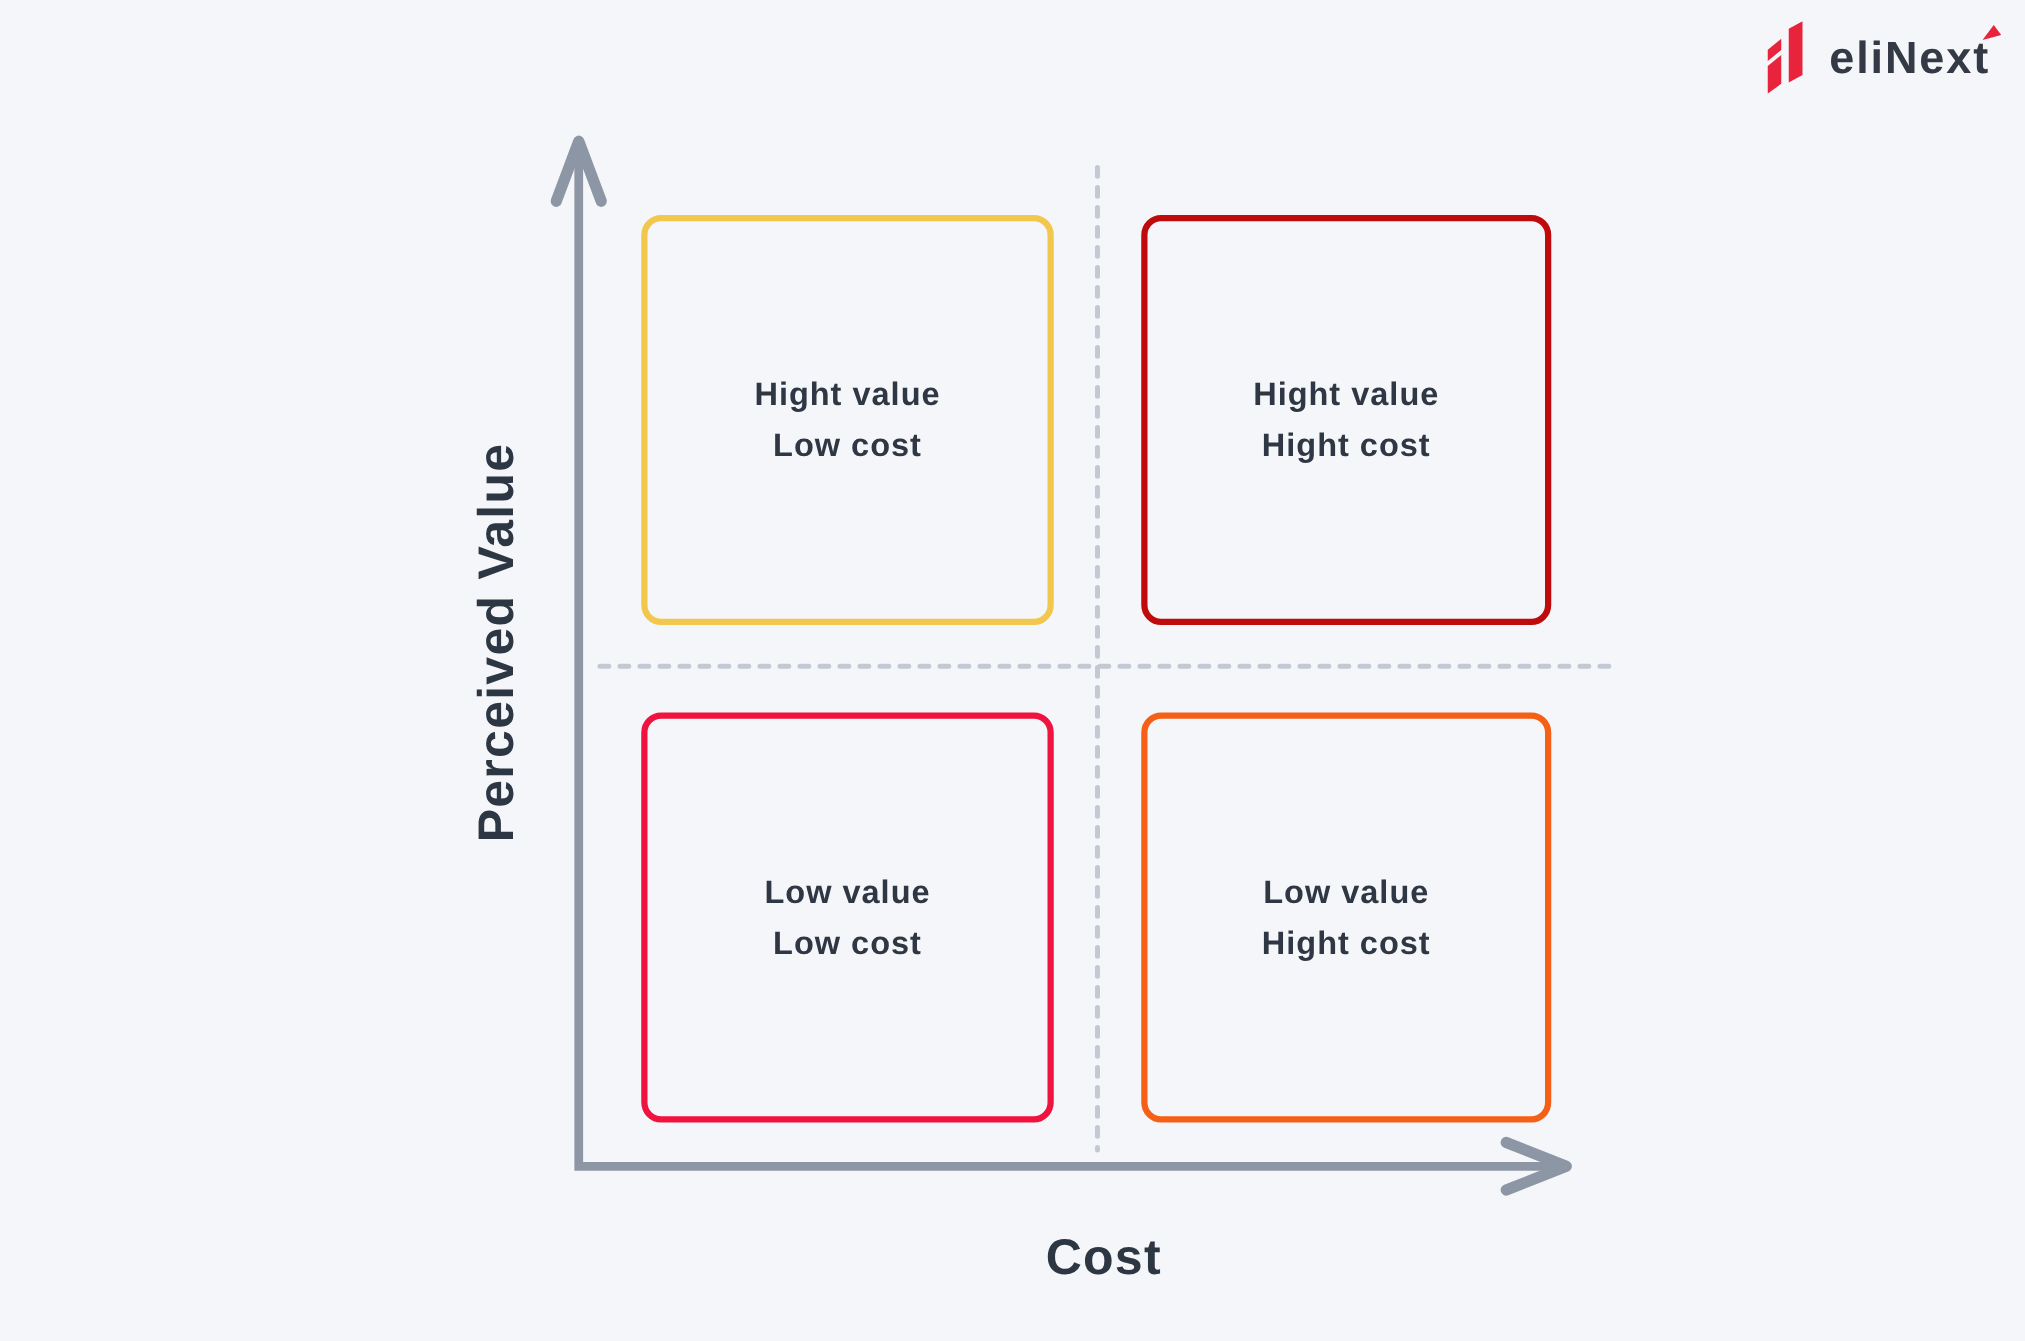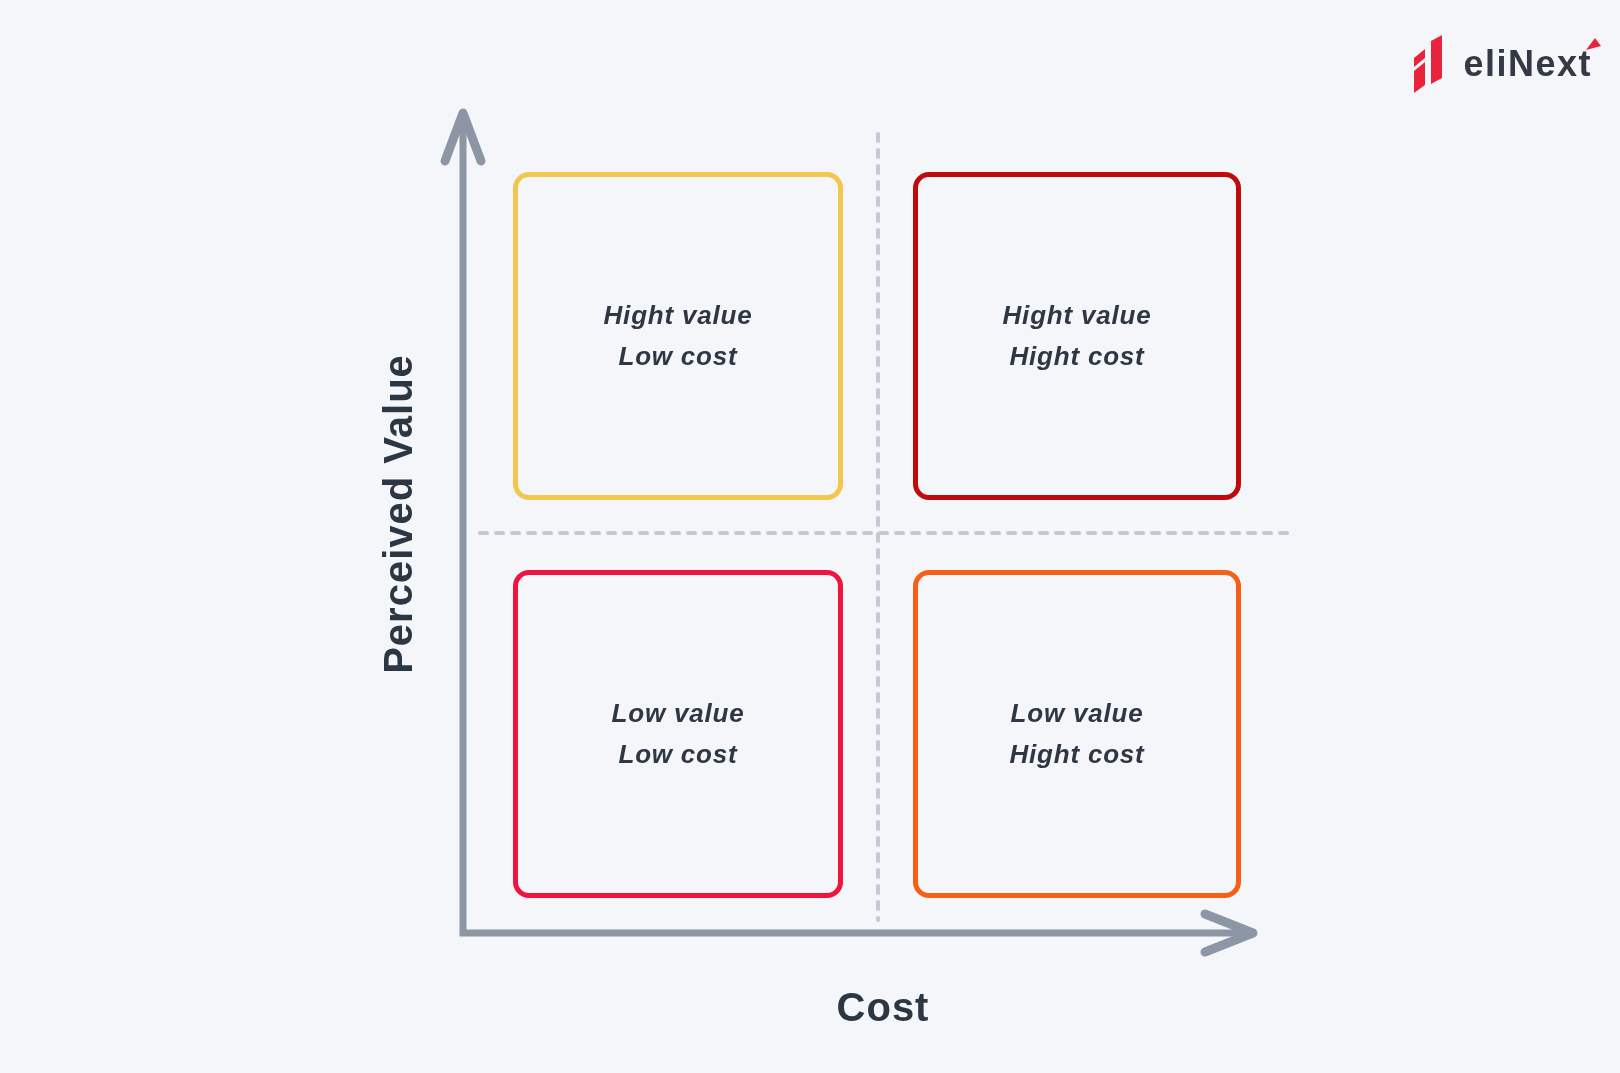--- a/index.html
+++ b/index.html
@@ -23,21 +23,20 @@
   .quadrant {
     position: absolute;
     box-sizing: border-box;
     border: 5px solid #999;
     border-radius: 16px;
     display: flex;
     flex-direction: column;
     align-items: center;
     justify-content: center;
     text-align: right;
-    font-style: italic;
   }
   .quadrant .q-line {
     font-size: 26px;
     font-weight: 600;
     line-height: 41px;
     letter-spacing: 0.8px;
     color: #2E3743;
   }
   .q-top-left     { left: 513px; top: 172px; width: 330px; height: 328px; }
   .q-top-right    { left: 913px; top: 172px; width: 328px; height: 328px; }
@@ -56,21 +55,21 @@
     left: 398px; top: 514px;
     transform: translate(-50%, -50%) rotate(-90deg);
   }
   .x-axis-label {
     left: 883px; top: 1007px;
     transform: translate(-50%, -50%);
   }
 
   .logo {
     position: absolute;
-    top: 34px;
+    top: 16px;
     right: 28px;
     height: 60px;
     display: flex;
     align-items: center;
     gap: 20px;
   }
   .logo-mark { display: block; }
   .logo-text {
     font-size: 36px;
     font-weight: 600;

